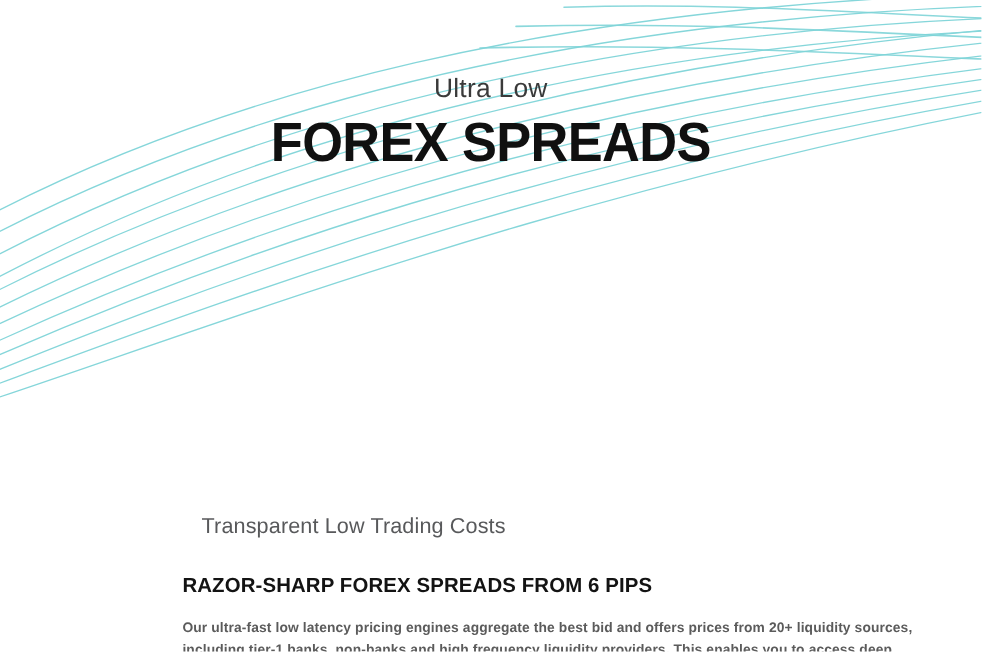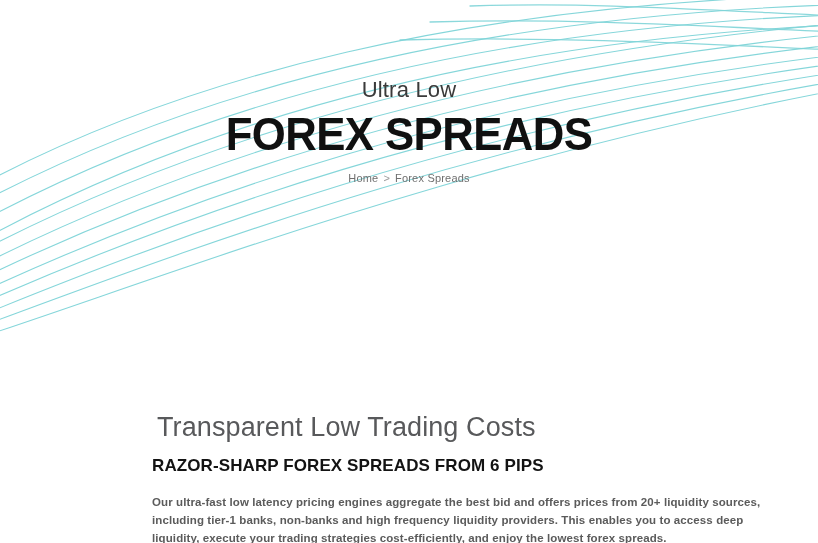--- a/index.html
+++ b/index.html
@@ -38,21 +38,21 @@
     left: 0;
     top: 0;
     width: 818px;
     height: 360px;
     pointer-events: none;
   }
 
   .hero-text {
     position: absolute;
     left: 0;
-    top: 16px;
+    top: 0;
     width: 818px;
     text-align: center;
     z-index: 3;
   }
 
   .hero-eyebrow {
     margin: 0;
     padding-top: 60px;
     font-size: 22px;
     font-weight: 300;
@@ -96,22 +96,22 @@
 
   
   .content {
     position: absolute;
     left: 152px;
     top: 408px;
     width: 622px;
   }
 
   .section-eyebrow {
-    margin: 5px;
-    font-size: 27px;
+    margin: 16px;
+    font-size: 18px;
     font-weight: 300;
     line-height: 28px;
     color: #58595b;
     letter-spacing: 0.1px;
   }
 
   .section-title {
     margin: 0;
     padding-top: 9px;
     font-size: 17px;
@@ -157,23 +157,20 @@
       <g fill="none" stroke="#7fd4d8" stroke-width="1.3" stroke-linecap="round" opacity="0.9">
         <path d="M 470 6 C 600 2 700 10 880 18"></path>
         <path d="M 430 22 C 580 18 700 26 880 34"></path>
         <path d="M 400 40 C 560 36 700 44 880 52"></path>
       </g>
     </svg>
 
     <div class="hero-text">
       <p class="hero-eyebrow">Ultra Low</p>
       <h1 class="hero-title">FOREX SPREADS</h1>
-      <nav class="breadcrumb">
-        <a class="crumb-link" href="#">Home</a><span class="crumb-sep">&gt;</span><span class="crumb-current">Forex Spreads</span>
-      </nav>
     </div>
 
   </div>
 
   <div class="content">
     <p class="section-eyebrow">Transparent Low Trading Costs</p>
     <h2 class="section-title">RAZOR-SHARP FOREX SPREADS FROM 6 PIPS</h2>
     <p class="section-body">Our ultra-fast low latency pricing engines aggregate the best bid and offers prices from 20+ liquidity sources, including tier-1 banks, non-banks and high frequency liquidity providers. This enables you to access deep liquidity, execute your trading strategies cost-efficiently, and enjoy the lowest forex spreads.</p>
   </div>
 

